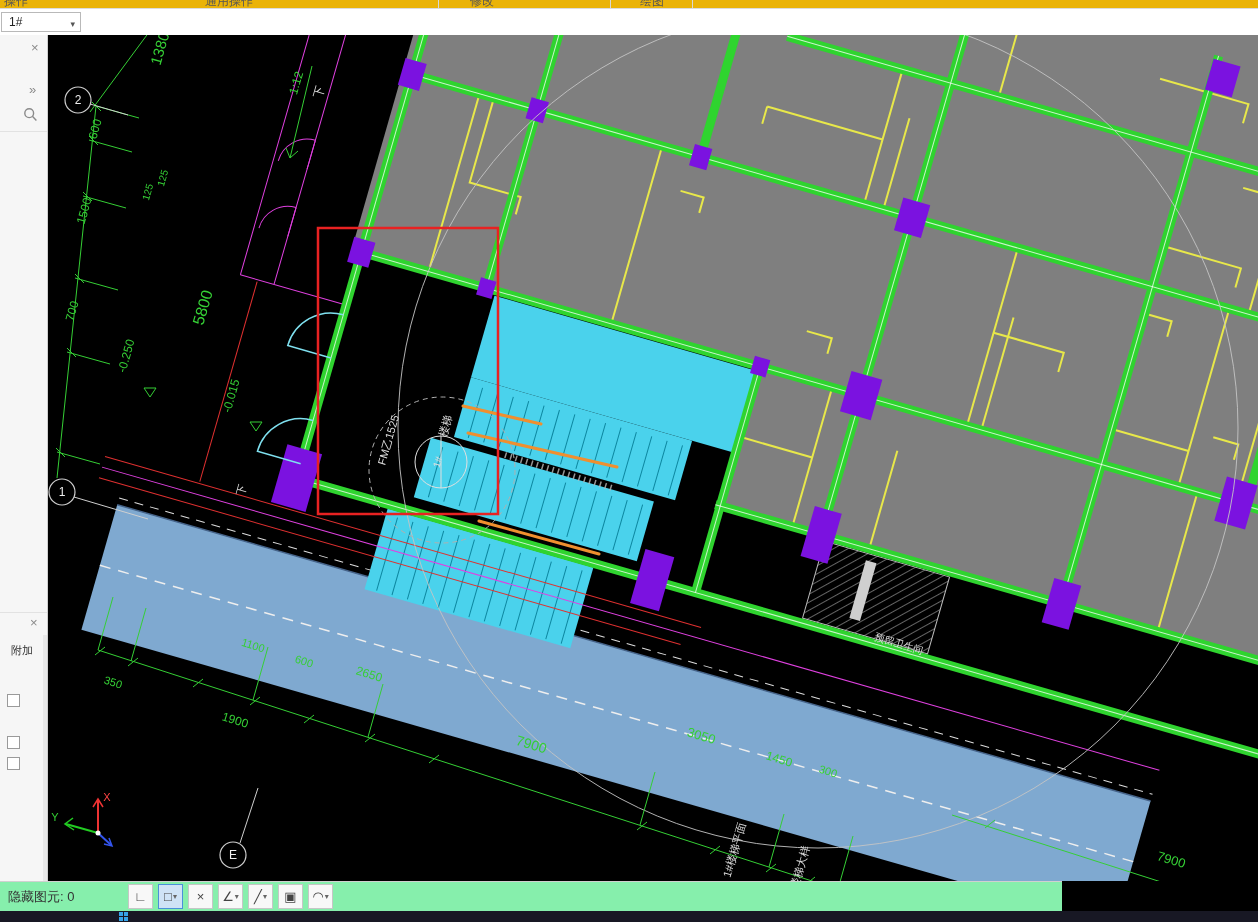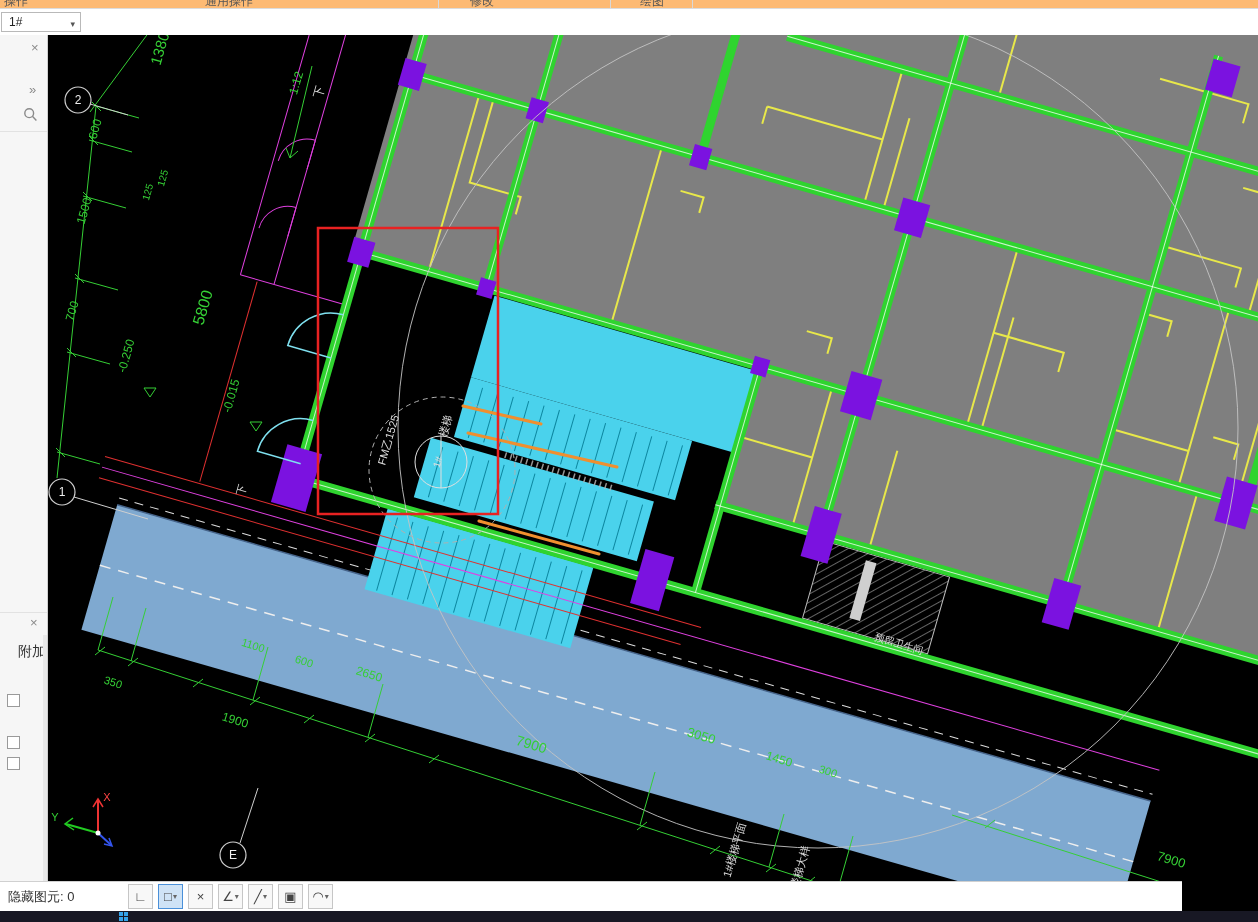--- a/index.html
+++ b/index.html
@@ -1,41 +1,41 @@
 <!DOCTYPE html>
 <html><head>
 <meta charset="utf-8">
 <style>
   html,body{margin:0;padding:0}
   body{position:relative;width:1258px;height:922px;overflow:hidden;background:#000;
        font-family:"Liberation Sans","DejaVu Sans",sans-serif}
   
-  .ribbon{position:absolute;left:0;top:0;width:1258px;height:8px;background:#fdba74;
+  .ribbon{position:absolute;left:0;top:0;width:1258px;height:8px;background:#eab308;
           border-bottom:1px solid #dcdcdc;overflow:hidden}
   .ribbon .grp{position:absolute;top:-7px;font-size:12px;color:#555;white-space:nowrap}
   .ribbon .sep{position:absolute;top:0;width:1px;height:8px;background:#d8d8d8}
   
   .toolrow{position:absolute;left:0;top:9px;width:1258px;height:26px;background:#fff;
            border-bottom:1px solid #e3e3e3}
   .combo{position:absolute;left:1px;top:3px;width:80px;height:20px;border:1px solid #b9b9b9;
          background:#fff;font-size:12px;line-height:18px;padding-left:7px;box-sizing:border-box;color:#222}
   .combo .caret{position:absolute;right:5px;top:2px;font-size:9px;color:#555}
   
   .sidebar{position:absolute;left:0;top:35px;width:48px;height:846px;background:#f6f6f6;
            border-right:1px solid #cfcfcf;box-sizing:border-box}
   .sb-ic{position:absolute;color:#8a8a8a;font-size:13px;line-height:13px}
   .sb-div{position:absolute;left:0;width:47px;height:1px;background:#e2e2e2}
-  .attach{position:absolute;left:18px;top:608px;font-size:14px;color:#333}
+  .attach{position:absolute;left:11px;top:608px;font-size:11px;color:#333}
   .chk{position:absolute;left:7px;width:13px;height:13px;border:1px solid #9a9a9a;background:#fff;box-sizing:border-box}
   .sb-scroll{position:absolute;right:0;top:600px;width:4px;height:246px;background:#e8e8e8}
   
   .canvas{position:absolute;left:48px;top:35px;width:1210px;height:846px;background:#000}
   svg{font-family:inherit;display:block}
   
-  .statusbar{position:absolute;left:0;top:881px;width:1182px;height:30px;background:#ffffff;
+  .statusbar{position:absolute;left:0;top:881px;width:1062px;height:30px;background:#86efac;
              border-top:1px solid #d0d0d0;box-sizing:border-box}
   .hidden-label{position:absolute;left:8px;top:0;line-height:29px;font-size:13px;color:#333}
   .tools{position:absolute;left:128px;top:2px;display:flex;gap:5px}
   .tool{width:25px;height:25px;border:1px solid #c6c6c6;background:#f8f8f8;display:flex;
         align-items:center;justify-content:center;font-size:13px;color:#444;box-sizing:border-box;cursor:default}
   .tool.selected{border-color:#4a90d9;background:#cfe3f6}
   .tool .dd{font-size:8px;color:#666;margin-left:1px}
   .prompt{position:absolute;left:372px;top:0;line-height:29px;font-size:13px;color:#1d1d1d;white-space:nowrap}
   .prompt .arr{font-size:14px;color:#555;margin-right:7px}
   

